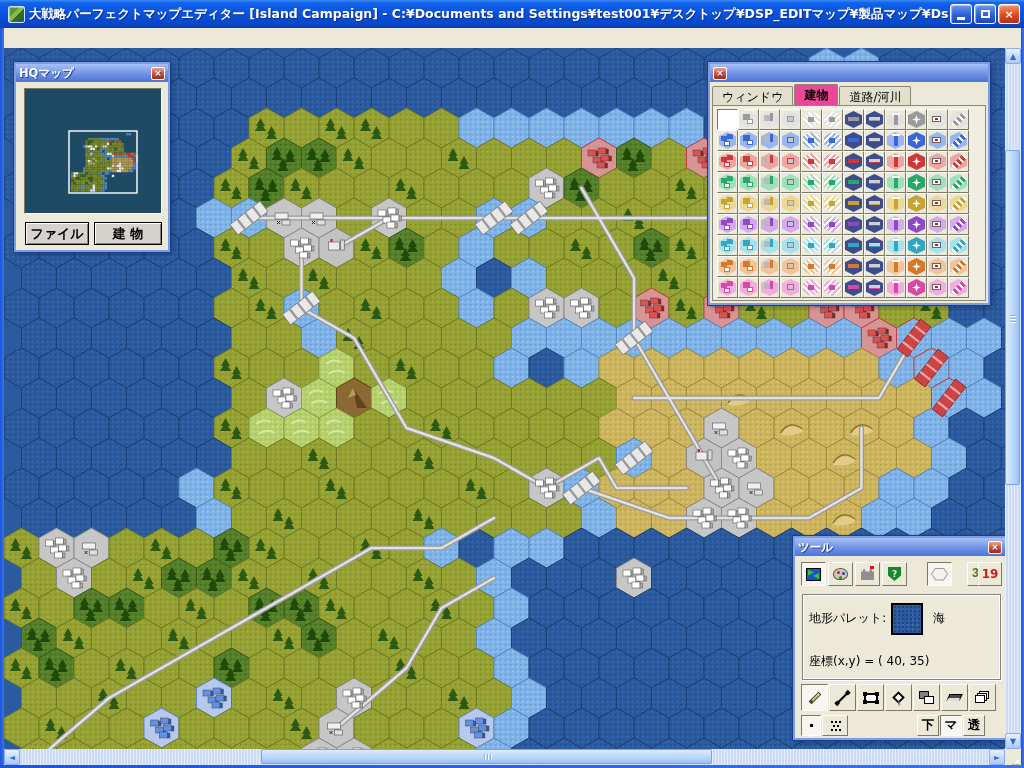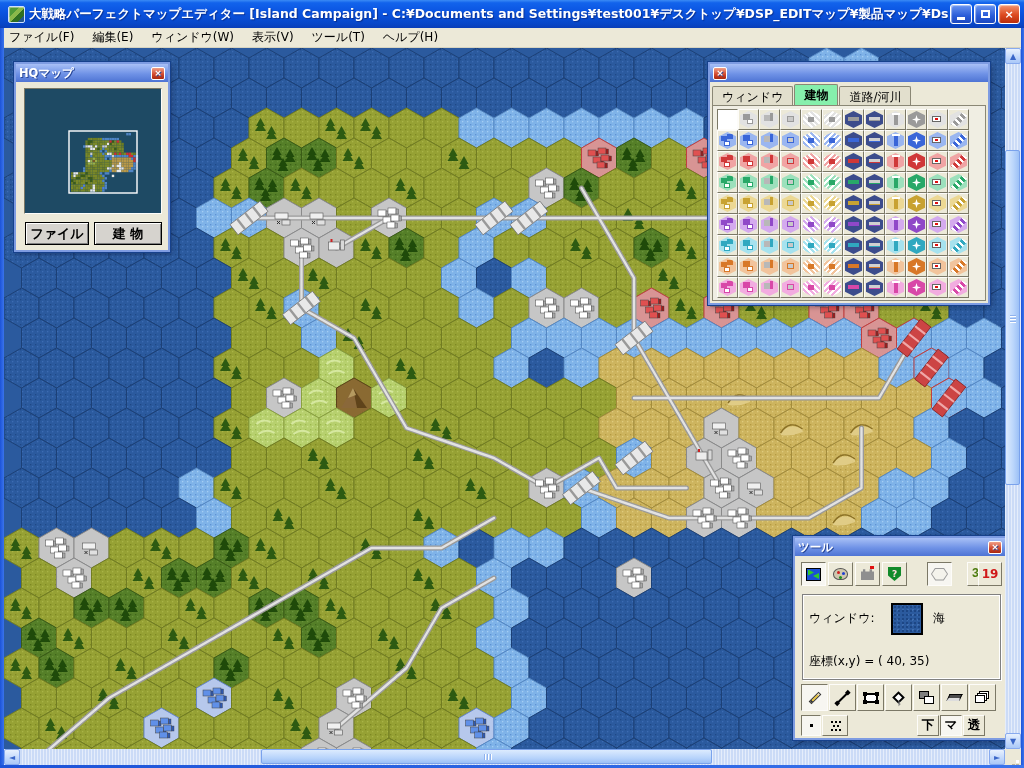--- a/index.html
+++ b/index.html
@@ -36,21 +36,21 @@
   
   #hq{left:14px;top:62px;width:156px;height:190px;}
   #hq-panel{position:absolute;left:8px;top:24px;width:138px;height:126px;border:1px solid;border-color:#7b7866 #fdfcf9 #fdfcf9 #7b7866;background:#1e4a64;}
   .hq-btn{position:absolute;top:158px;height:23px;border:1px solid #000;box-shadow:inset 1px 1px 0 #fff,inset -1px -1px 0 #808080;
     background:#d6d3ce;font-size:13px;font-weight:bold;color:#000;display:flex;align-items:center;justify-content:center;}
   
   #palette{left:708px;top:62px;width:282px;height:243px;}
   #tabs{position:absolute;left:2px;top:20px;height:21px;display:flex;align-items:flex-end;font-size:12px;}
   .tab{padding:2px 9px 3px 9px;border:1px solid #8a8775;border-bottom:none;background:#e2dfcd;margin-right:1px;height:19px;
     border-radius:2px 2px 0 0;color:#000;}
-  .tab.active{background:#86efac;height:21px;font-weight:bold;position:relative;z-index:2;margin-top:40px;}
+  .tab.active{background:#ec4899;height:21px;font-weight:bold;position:relative;z-index:2;margin-top:40px;}
   #pal-body{position:absolute;left:2px;top:41px;width:274px;height:196px;background:#f0eee3;border:1px solid #8a8775;}
   #pal-grid{position:absolute;left:4px;top:3px;}
   .prow{display:flex;}
   .pcell{width:21px;height:21px;border:1px solid;border-color:#fdfcf9 #7b7866 #7b7866 #fdfcf9;background:#ece9d8;
     display:flex;align-items:center;justify-content:center;}
   .pcell.pressed{border-color:#7b7866 #fdfcf9 #fdfcf9 #7b7866;background:#fff;}
   .picon{position:relative;width:17px;height:17px;clip-path:polygon(50% 0,100% 25%,100% 75%,50% 100%,0 75%,0 25%);}
   .picon div{position:absolute;}
   
   #tools{left:793px;top:536px;width:214px;height:204px;}
@@ -117,28 +117,20 @@
         <div class="glyph-min"></div>
       </div>
     <div class="cap-btn">
         <div class="glyph-max"></div>
       </div>
     <div class="cap-btn close">
         <span>×</span>
       </div>
   </div>
 
-  <div id="menubar">
-    <span class="menu-item">ファイル(F)</span>
-    <span class="menu-item">編集(E)</span>
-    <span class="menu-item">ウィンドウ(W)</span>
-    <span class="menu-item">表示(V)</span>
-    <span class="menu-item">ツール(T)</span>
-    <span class="menu-item">ヘルプ(H)</span>
-  </div>
 
   <div id="map-wrap">
     <svg id="map-svg" width="1001" height="701" xmlns="http://www.w3.org/2000/svg">
         <defs>
           <pattern id="pw" width="5" height="5" patternUnits="userSpaceOnUse">
             <rect width="5" height="5" fill="#2b5a9e"></rect>
             <rect x="1" y="1" width="1.3" height="1.3" fill="#1f4886"></rect>
             <rect x="3" y="3" width="1.3" height="1.3" fill="#3d6cb4"></rect>
           </pattern>
           <pattern id="ps" width="5" height="5" patternUnits="userSpaceOnUse">
@@ -2481,21 +2473,21 @@
     </div>
     <div class="tbtn sunken" style="left:132px;top:24px;">
       <div class="ic-hex">
           <i></i>
         </div>
     </div>
     <div class="sbtn raised" style="left:172px;top:24px;width:24px;color:#4d7c0f;font-family:Liberation Mono, monospace;">32</div>
     <div class="sbtn raised" style="left:183px;top:24px;width:24px;color:#d01818;">19</div>
 
     <div id="groupbox">
-      <span class="lbl" style="position:absolute;left:6px;top:15px;">ウィンドウ:</span>
+      <span class="lbl" style="position:absolute;left:6px;top:15px;">地形パレット:</span>
       <div id="swatch"></div>
       <span class="lbl" style="position:absolute;left:130px;top:15px;">海</span>
       <span class="lbl" style="position:absolute;left:6px;top:58px;">座標(x,y) = ( 40, 35)</span>
     </div>
 
     <div class="dtool sunken" style="left:6px;">
         <div class="ic-pencil"></div>
       </div>
     <div class="dtool raised" style="left:34px;">
         <div class="ic-line">

